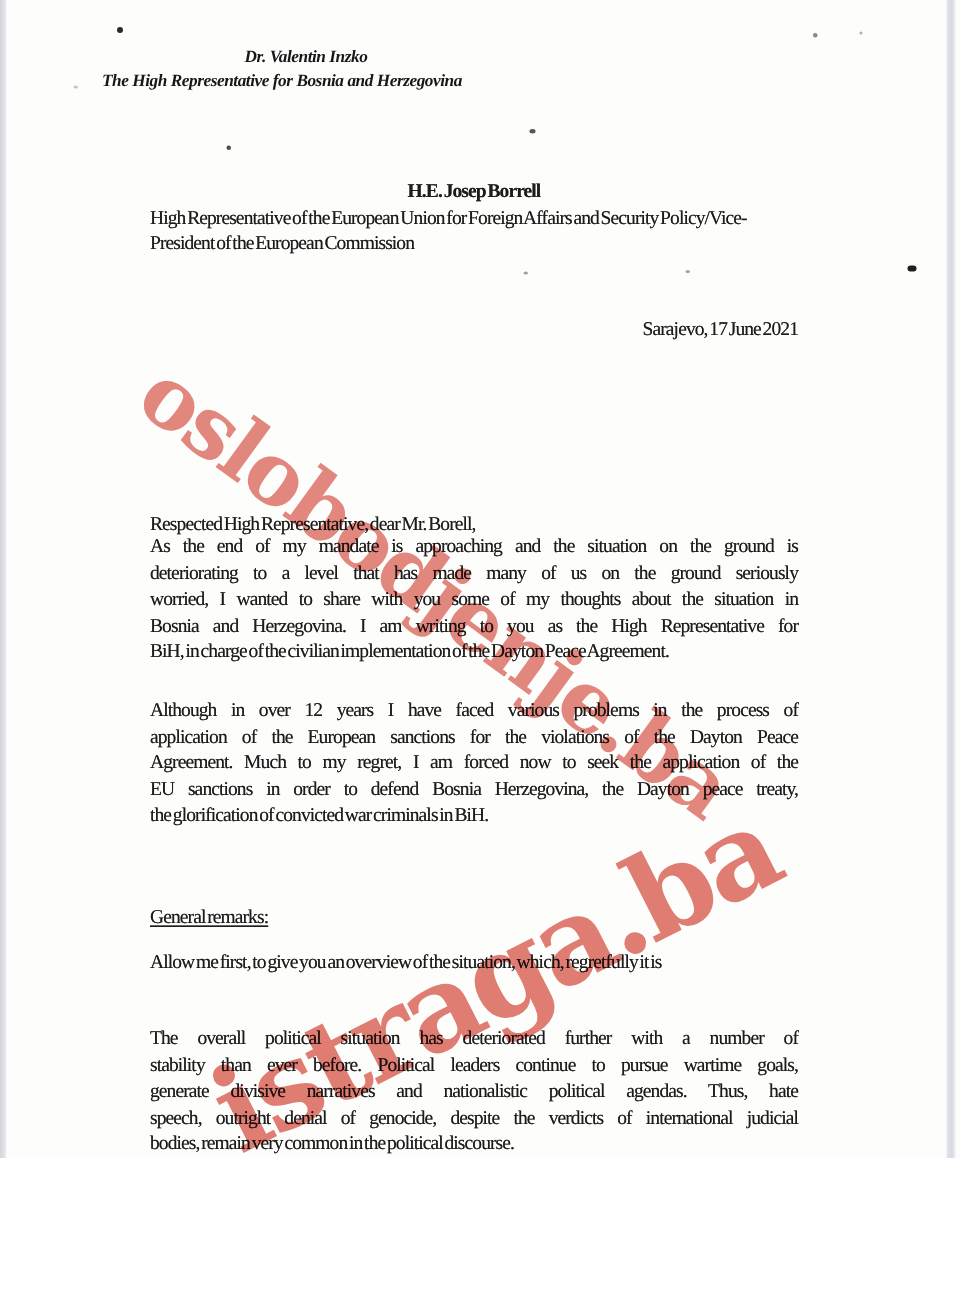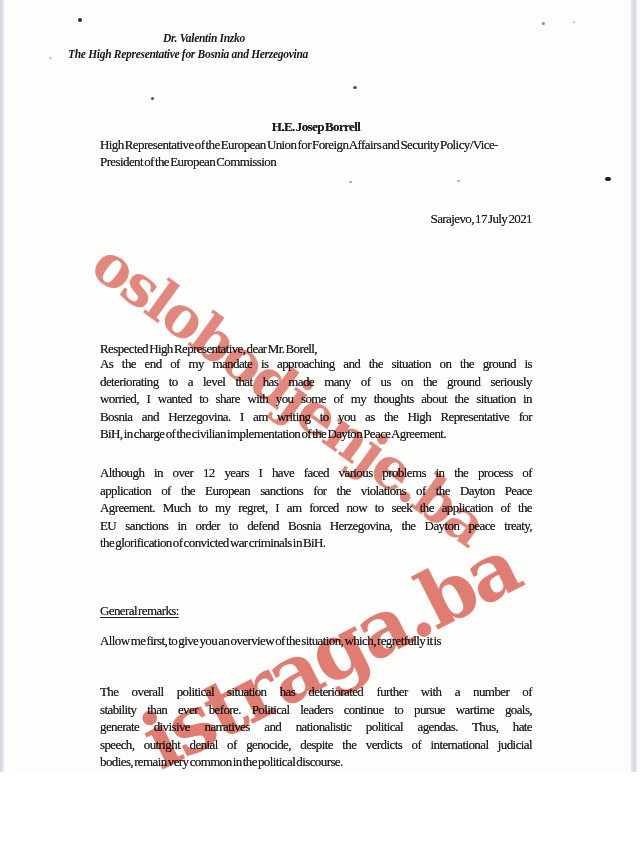--- a/index.html
+++ b/index.html
@@ -95,21 +95,21 @@
   <div class="letterhead">
     <div class="lh-name">Dr. Valentin Inzko</div>
     <div class="lh-title">The High Representative for Bosnia and Herzegovina</div>
   </div>
 
   <div class="col addressee">
     <div class="addr-name">H.E. Josep Borrell</div>
     <div class="addr-title">High Representative of the European Union for Foreign Affairs and Security Policy/Vice-President of the European Commission</div>
   </div>
 
-  <div class="col dateline">Sarajevo, 17 July 2021</div>
+  <div class="col dateline">Sarajevo, 17 June 2021</div>
 
   <div class="col salutation">Respected High Representative, dear Mr. Borell,</div>
 
   <div class="col p1">
       <div class="tline">As the end of my mandate is approaching and the situation on the ground is</div>
       <div class="tline">deteriorating to a level that has made many of us on the ground seriously</div>
       <div class="tline">worried, I wanted to share with you some of my thoughts about the situation in</div>
       <div class="tline">Bosnia and Herzegovina. I am writing to you as the High Representative for</div>
       <div class="tline">BiH, in charge of the civilian implementation of the Dayton Peace Agreement.</div>
     </div>

